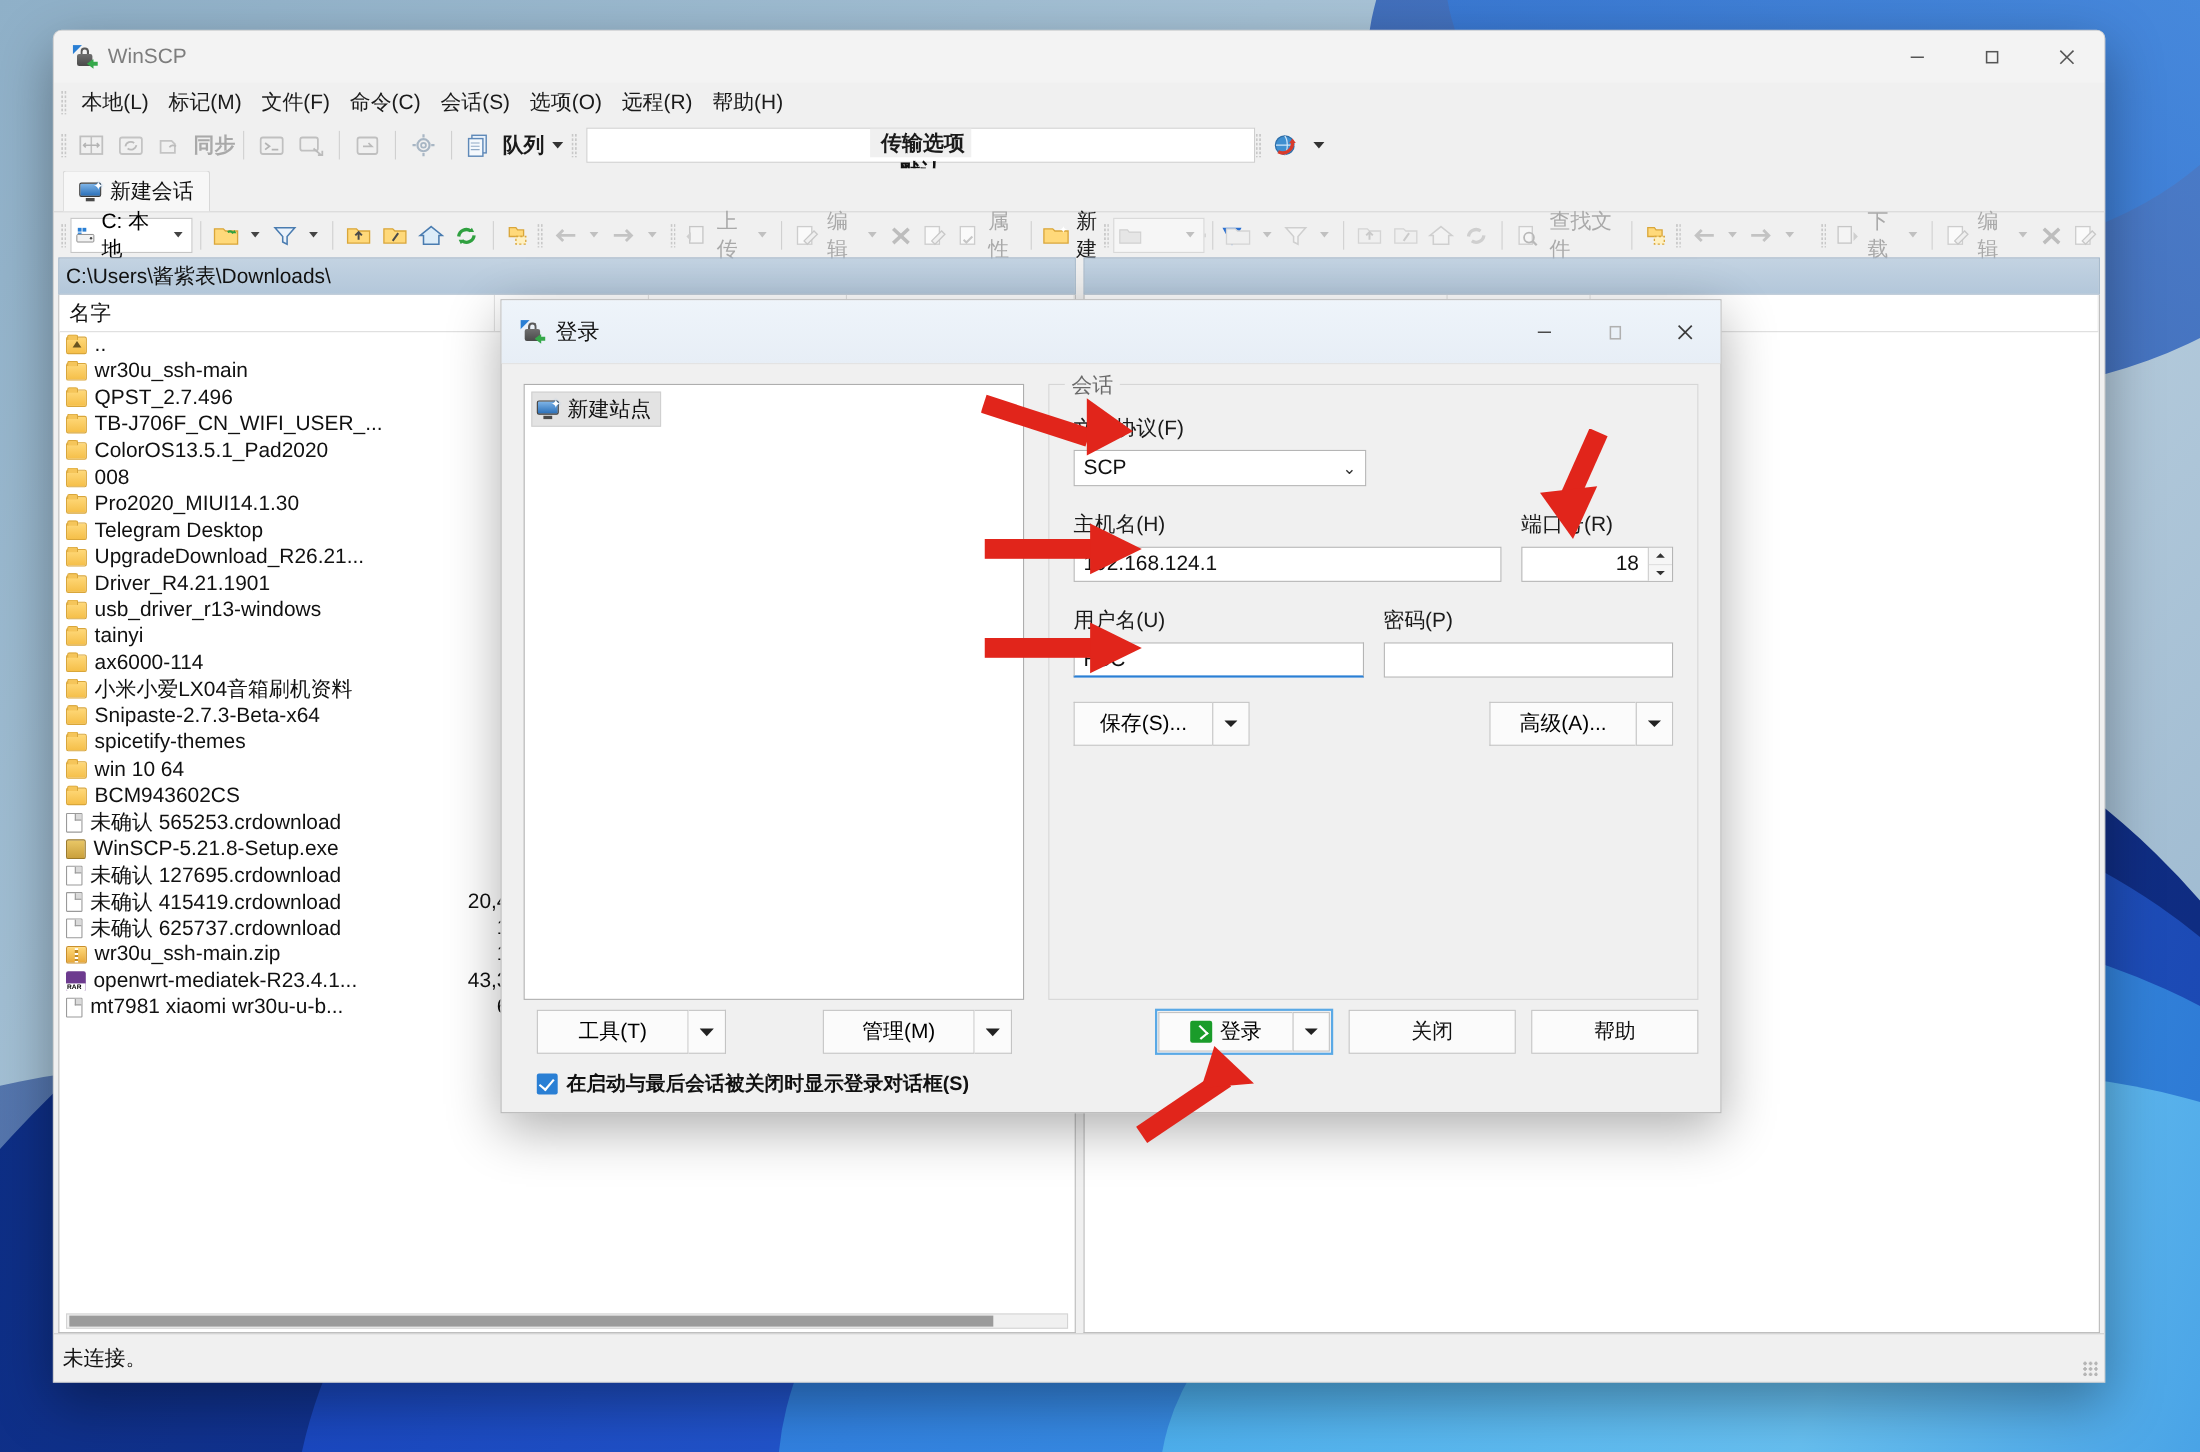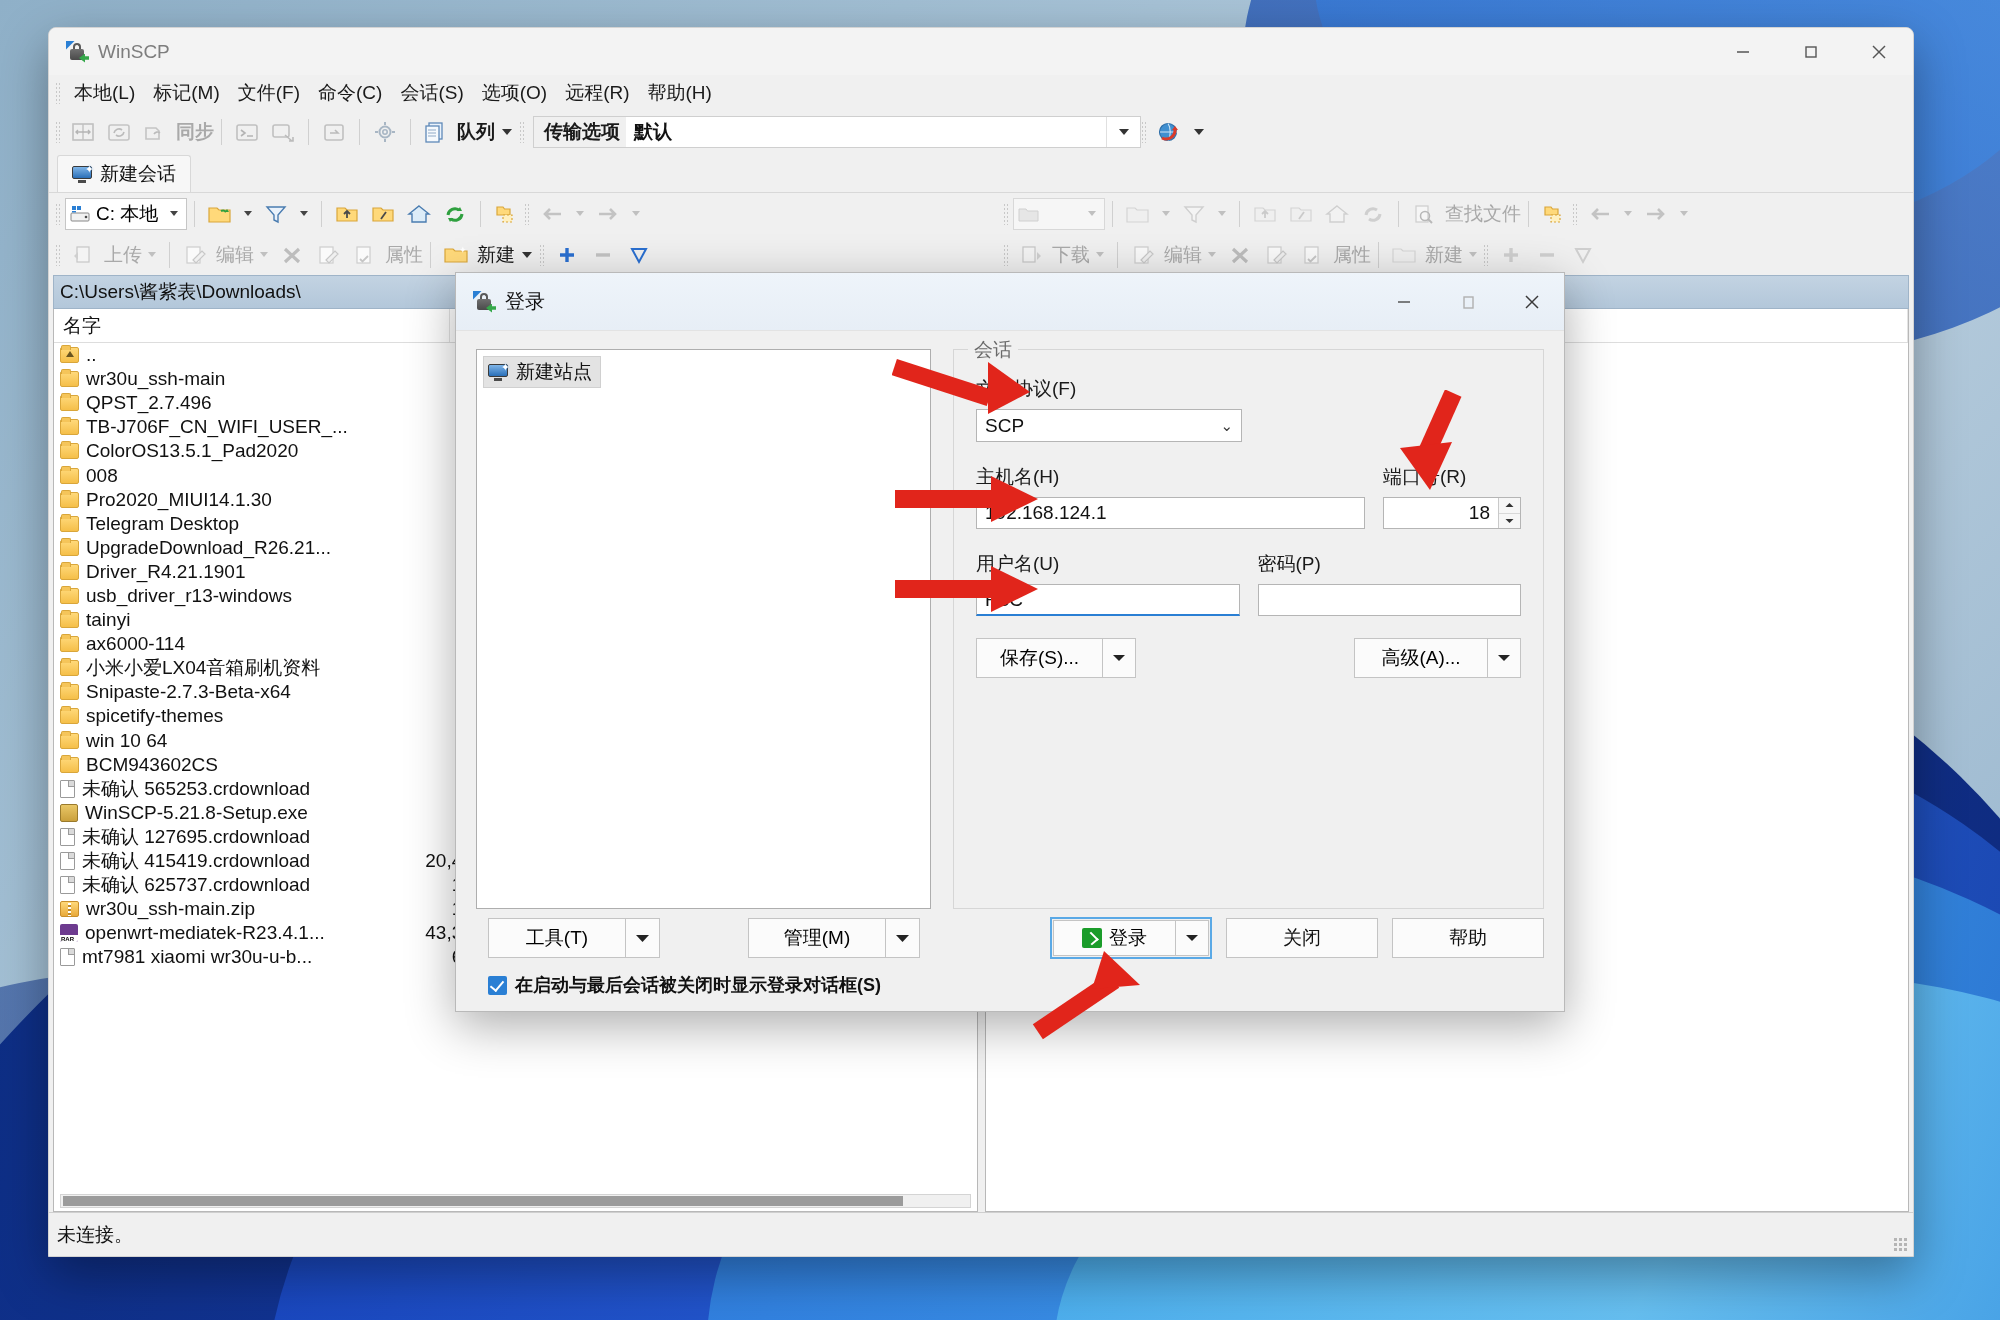--- a/index.html
+++ b/index.html
@@ -87,37 +87,37 @@
   .tbrow { display:flex; align-items:center; flex:none; padding-left:6px;font-weight:bold; }
   .tbrow1 { height:42px; }
   .tbsep { width:1px; height:26px; background:#d0d0d0; margin:0 7px; }
   .icobtn { width:32px; height:32px; display:flex; align-items:center; justify-content:center;
       margin:0 2px; }
   .tb-lbl { font-size:19px; color:#1a1a1a; margin-left:3px; }
   .tb-lbl.dim { color:#a9a9a9; }
   .caret { width:0;height:0;border-left:5px solid transparent;border-right:5px solid transparent;
       border-top:6px solid #333; margin:0 7px; }
   .transopt { display:flex; align-items:center; height:32px; border:1px solid #cfcfcf;
-      background:#fff; margin-left:4px; }
+      background:#fff; margin-left:4px;flex-direction:column; }
   .transopt .lbl { font-size:19px; padding:0 6px 0 10px; color:#1a1a1a; background:#f0f0f0; height:100%;
       display:flex; align-items:center;}
   .transopt .val { font-size:19px; color:#111; padding:0 8px; flex:1; }
   .transopt .dd { width:34px; height:100%; display:flex; align-items:center; justify-content:center;
       border-left:1px solid #e0e0e0; }
 
   
   .tabstrip { height:40px; display:flex; align-items:flex-end; padding-left:8px;
       border-bottom:1px solid #d8d8d8; flex:none; background:#f0f0f0;}
   .tab { height:37px; display:flex; align-items:center; gap:8px; padding:0 14px;
       background:#f7f7f7; border:1px solid #d8d8d8; border-bottom:none;
       border-radius:3px 3px 0 0; font-size:19px; color:#111; }
 
   
   .panelbars { display:flex; flex:none; }
-  .pbar { display:flex; flex-direction:column; }
+  .pbar { display:flex; flex-direction:row; }
   .pbar-row { display:flex; align-items:center; height:41px; padding-left:6px; }
   .pathbtn { display:flex; align-items:center; height:32px; background:#fff;
       border:1px solid #c6c6c6; padding:0 2px 0 4px; }
   .pathbtn .t { font-size:19px; margin:0 6px 0 4px; }
   .pathbtn.dim { background:#f6f6f6; border-color:#d8d8d8; }
   .smallcaret { width:0;height:0;border-left:4px solid transparent;border-right:4px solid transparent;
       border-top:5px solid #444; margin:0 6px; }
   .smallcaret.dim { border-top-color:#c0c0c0; }
 
   

